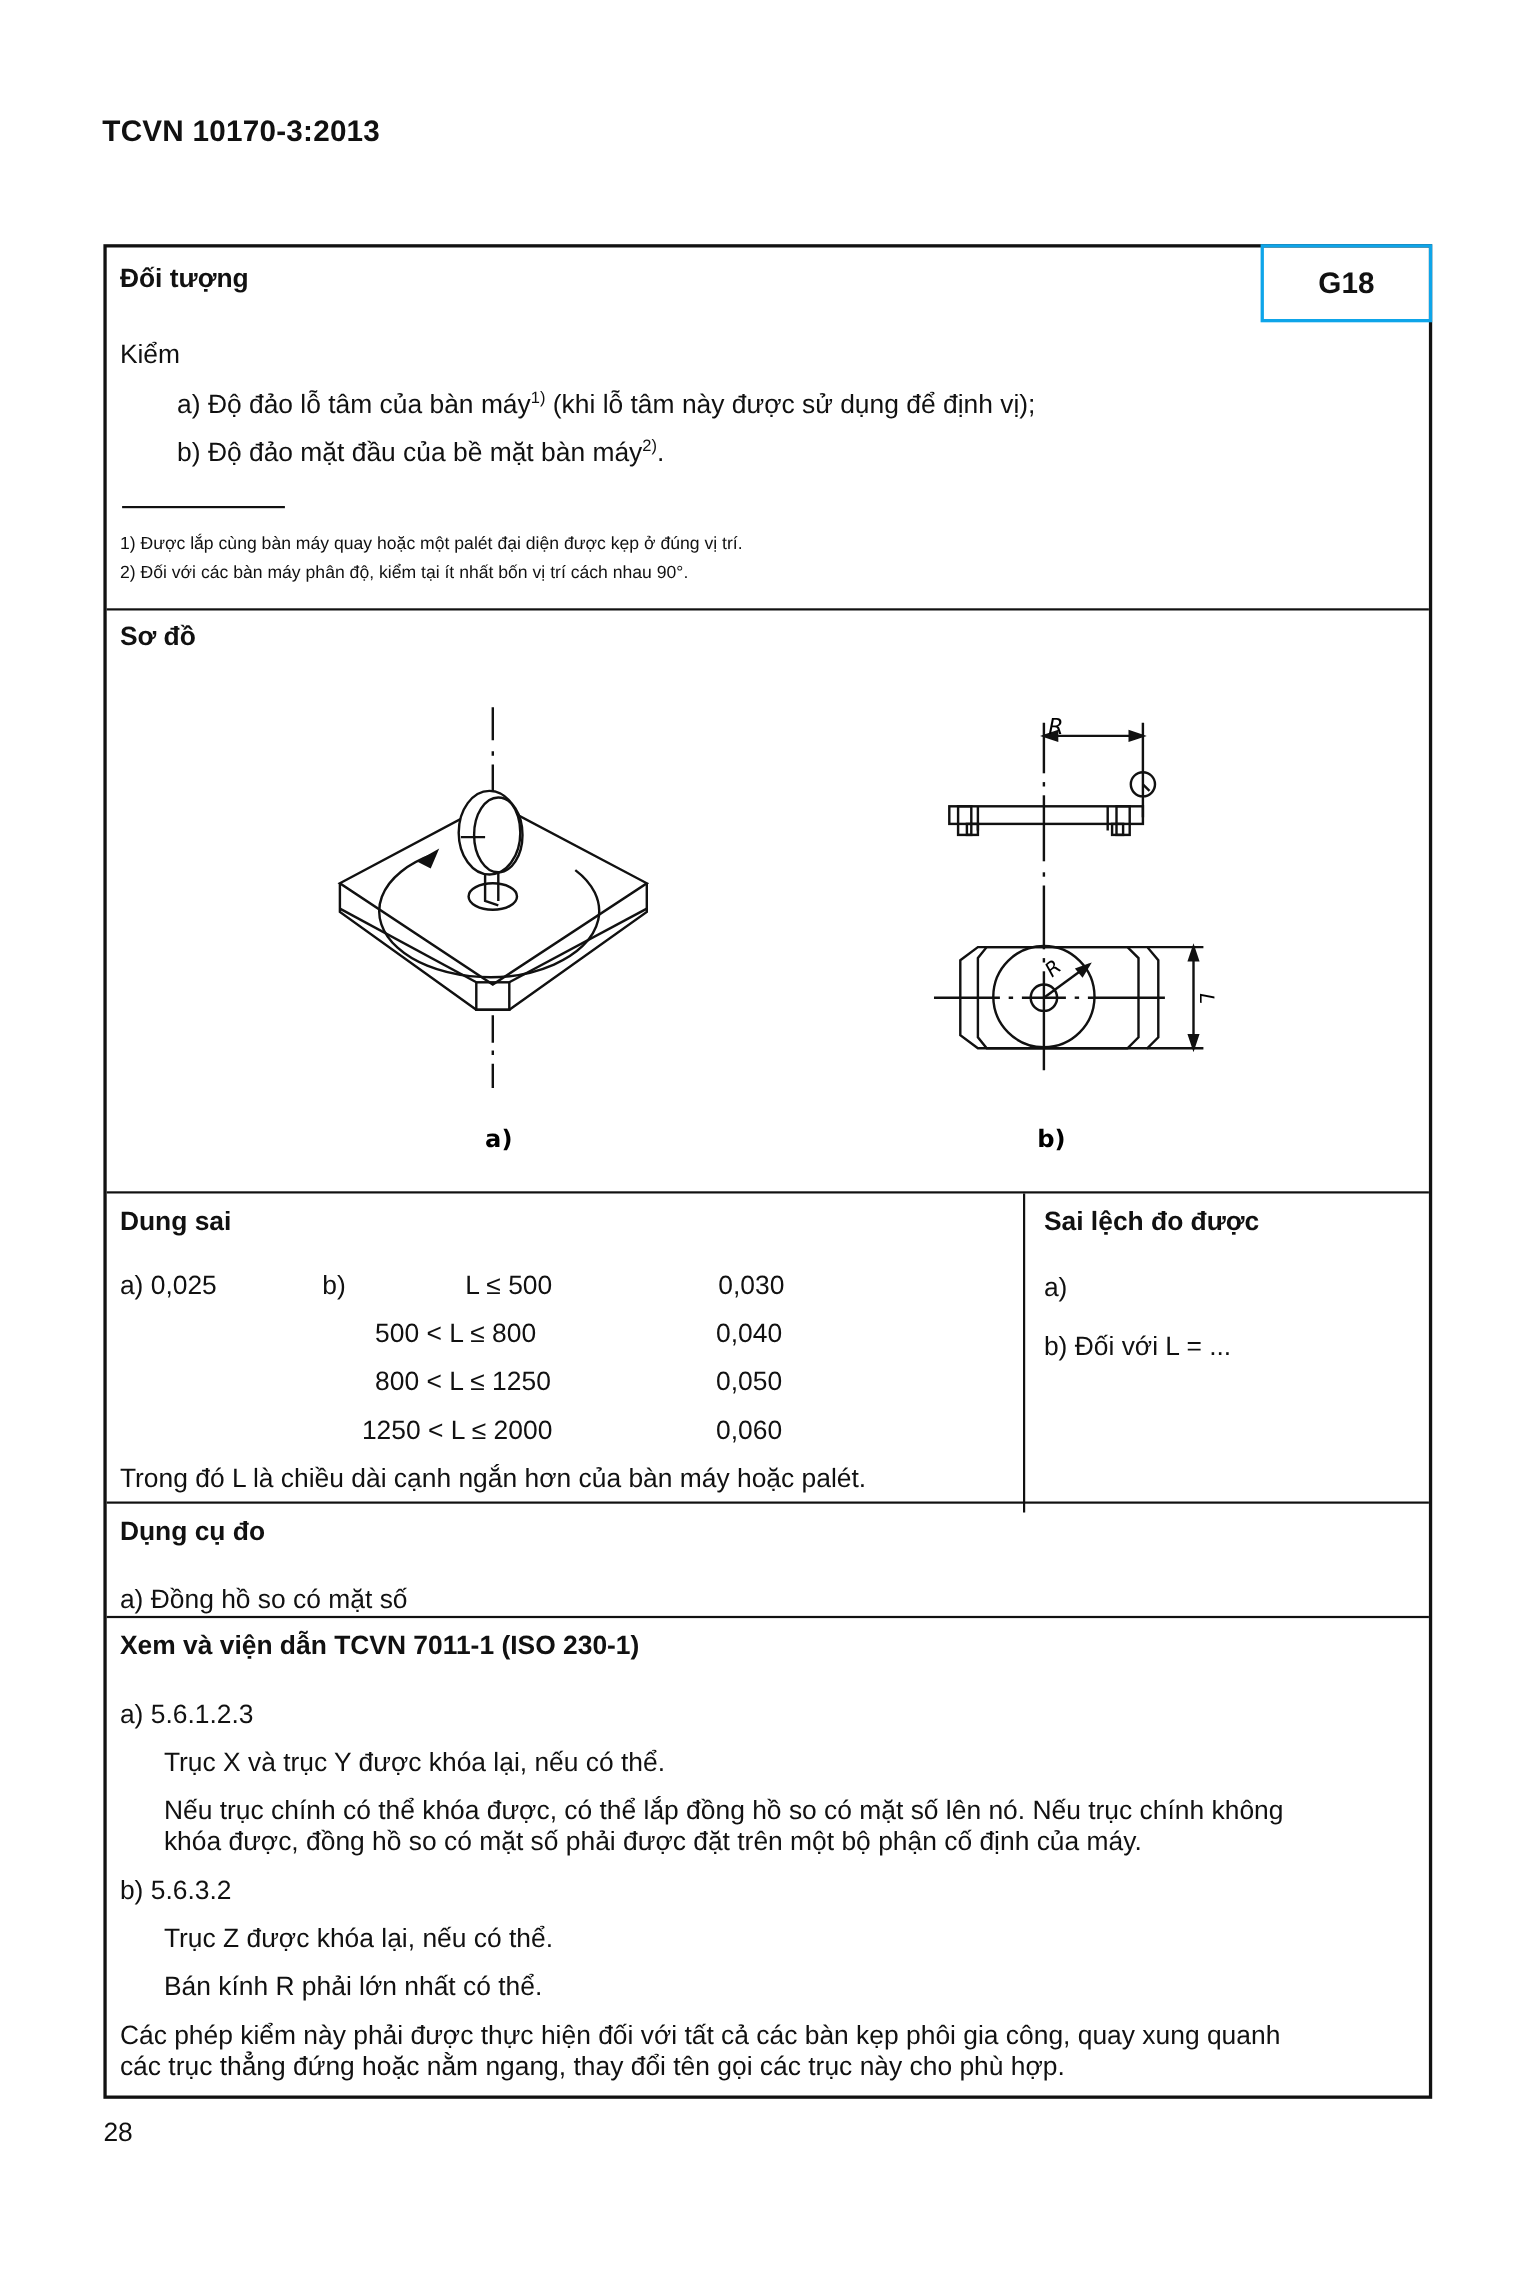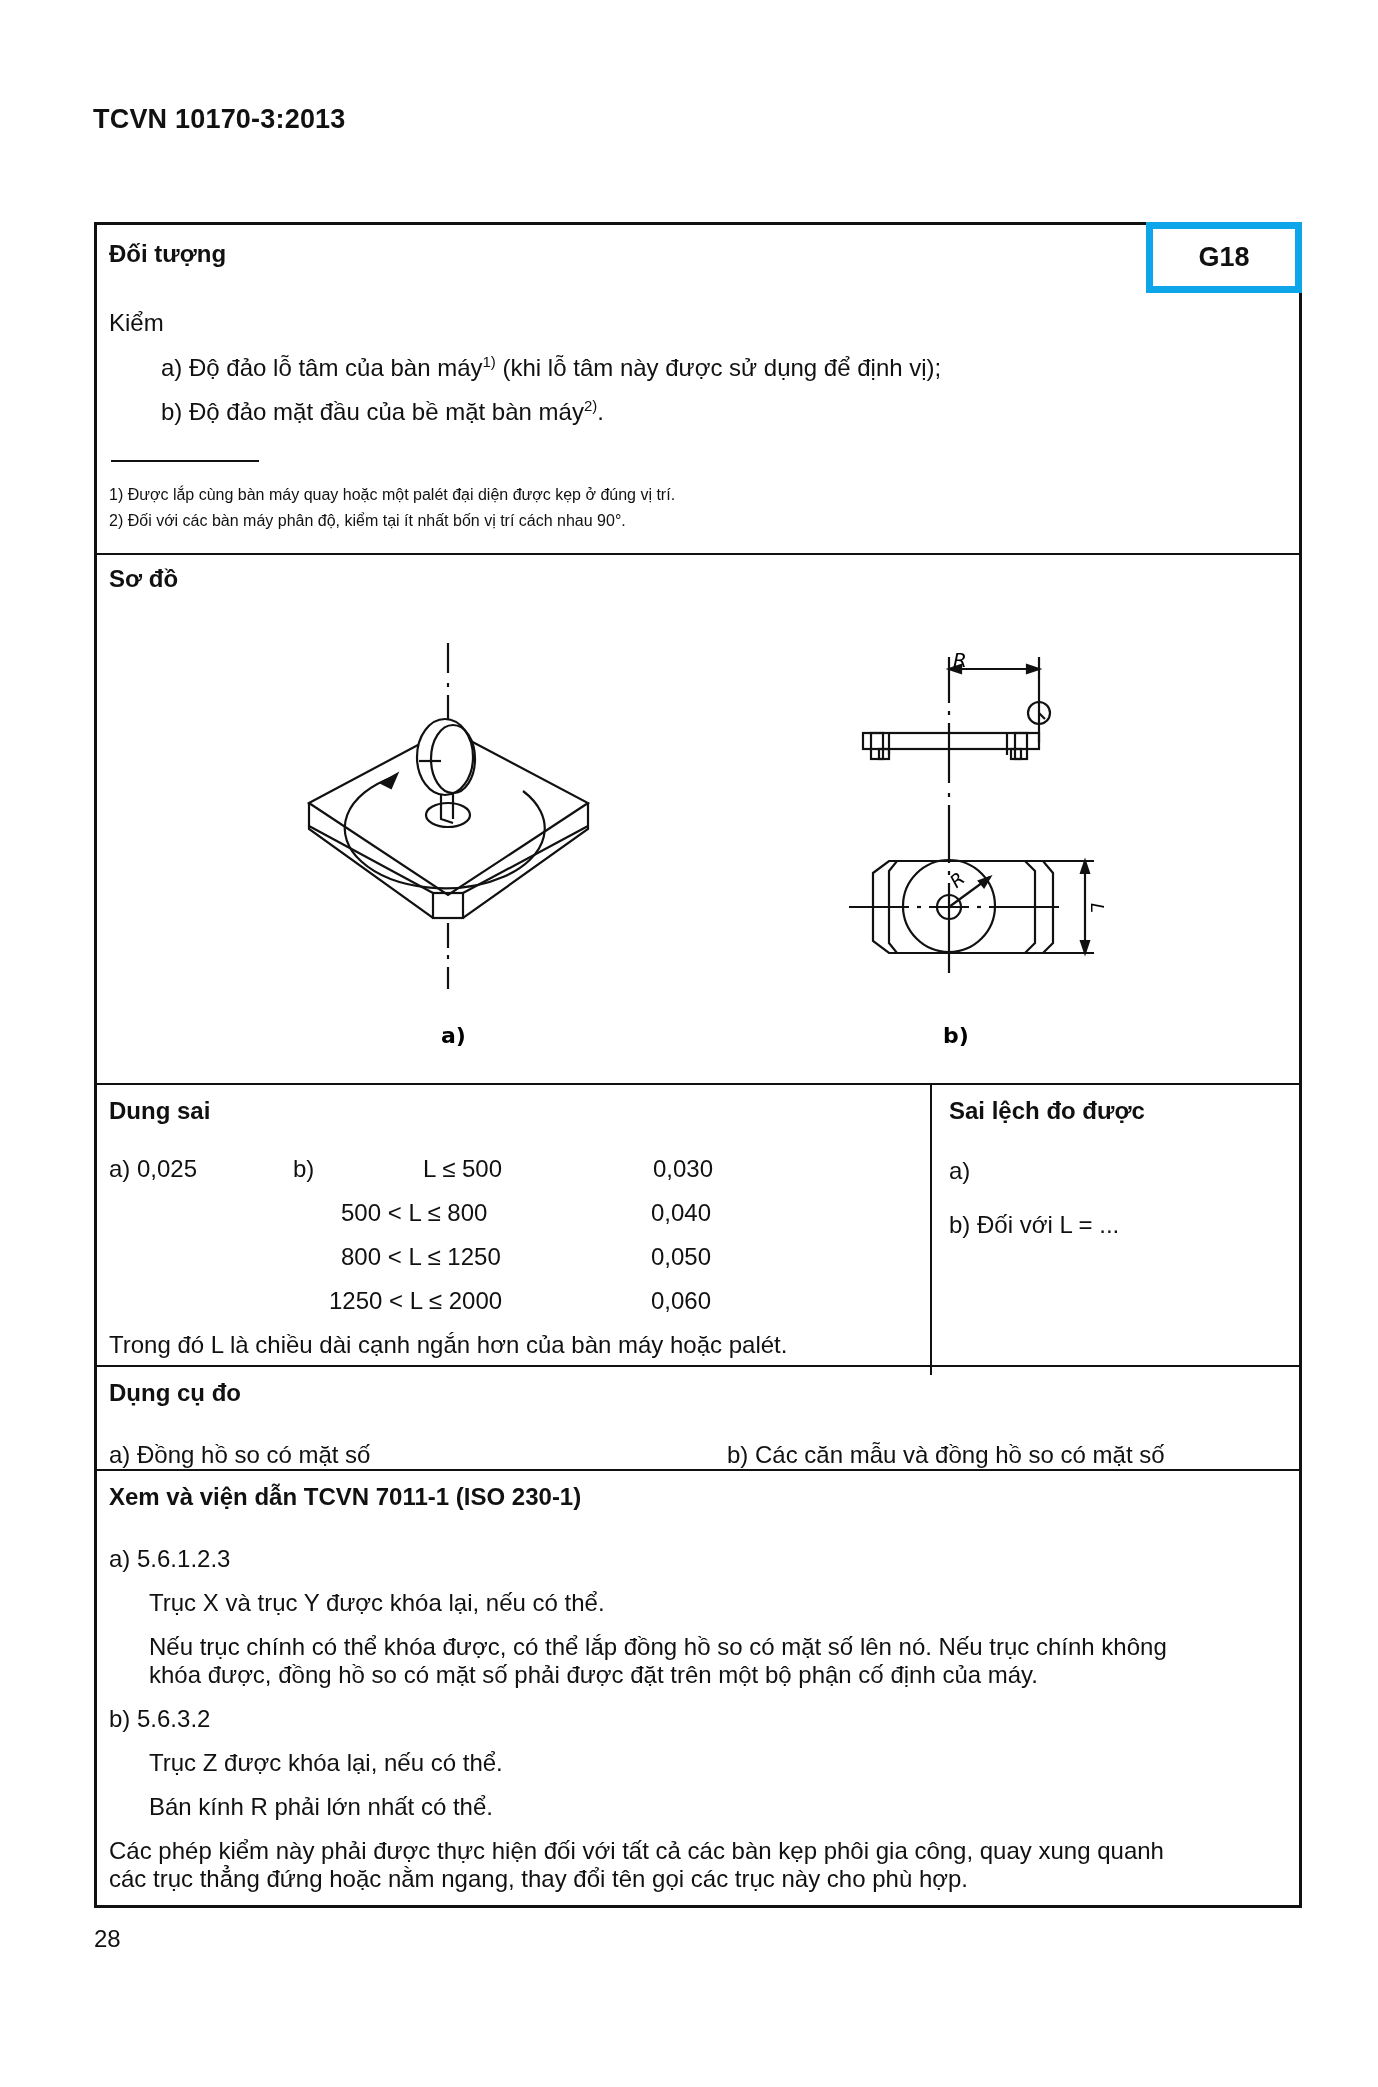--- a/index.html
+++ b/index.html
@@ -7,21 +7,21 @@
          font-family: "Liberation Sans", sans-serif; color: #111; }
   .std-header { position: absolute; left: 93px; top: 104px; font-size: 27px; font-weight: bold; letter-spacing: 0.2px; }
   .frame { position: absolute; left: 94px; top: 222px; width: 1208px; height: 1686px;
            border: 3px solid #111; box-sizing: border-box; }
   .section { position: absolute; left: 0; right: 0; box-sizing: border-box; }
   .hline { position: absolute; left: 0; right: 0; height: 0; border-top: 2px solid #111; }
   .bold { font-weight: bold; }
   .txt { position: absolute; font-size: 24px; white-space: nowrap; }
   .small { font-size: 16px; }
   .code-box { position: absolute; right: -3px; top: -3px; width: 156px; height: 71px;
-              border: 7px solid #0ea5e9; box-sizing: border-box; display: flex;
+              border: 3px solid #0ea5e9; box-sizing: border-box; display: flex;
               align-items: center; justify-content: center; font-size: 27px; font-weight: bold; }
   .fn-rule { position: absolute; left: 14px; top: 235px; width: 148px; border-top: 2px solid #111; }
   .vline { position: absolute; width: 0; border-left: 2px solid #111; }
   .page-number { position: absolute; left: 94px; top: 1925px; font-size: 24px; }
   svg text { font-family: "DejaVu Sans", sans-serif; }
 </style>
 </head>
 <body>
 
 <div class="std-header">TCVN 10170-3:2013</div>
@@ -146,21 +146,20 @@
     <div class="txt bold" style="left:852px;top:12px;">Sai lệch đo được</div>
     <div class="txt" style="left:852px;top:72px;">a)</div>
     <div class="txt" style="left:852px;top:126px;">b) Đối với L = ...</div>
   </div>
   <div class="txt" style="left:12px;top:1106px;">Trong đó L là chiều dài cạnh ngắn hơn của bàn máy hoặc palét.</div>
   <div class="hline" style="top:1140px;"></div>
 
   <div class="section" style="top:1142px;height:100px;">
     <div class="txt bold" style="left:12px;top:12px;">Dụng cụ đo</div>
     <div class="txt" style="left:12px;top:74px;">a)  Đồng hồ so có mặt số</div>
-    <div class="txt" style="left:630px;top:74px;">b)  Các căn mẫu và đồng hồ so có mặt số</div>
   </div>
   <div class="hline" style="top:1244px;"></div>
 
   <div class="section" style="top:1246px;height:440px;">
     <div class="txt bold" style="left:12px;top:12px;">Xem và viện dẫn TCVN 7011-1 (ISO 230-1)</div>
     <div class="txt" style="left:12px;top:74px;">a)  5.6.1.2.3</div>
     <div class="txt" style="left:52px;top:118px;">Trục X và trục Y được khóa lại, nếu có thể.</div>
     <div class="txt" style="left:52px;top:162px;">Nếu trục chính có thể khóa được, có thể lắp đồng hồ so có mặt số lên nó. Nếu trục chính không</div>
     <div class="txt" style="left:52px;top:190px;">khóa được, đồng hồ so có mặt số phải được đặt trên một bộ phận cố định của máy.</div>
     <div class="txt" style="left:12px;top:234px;">b)  5.6.3.2</div>

